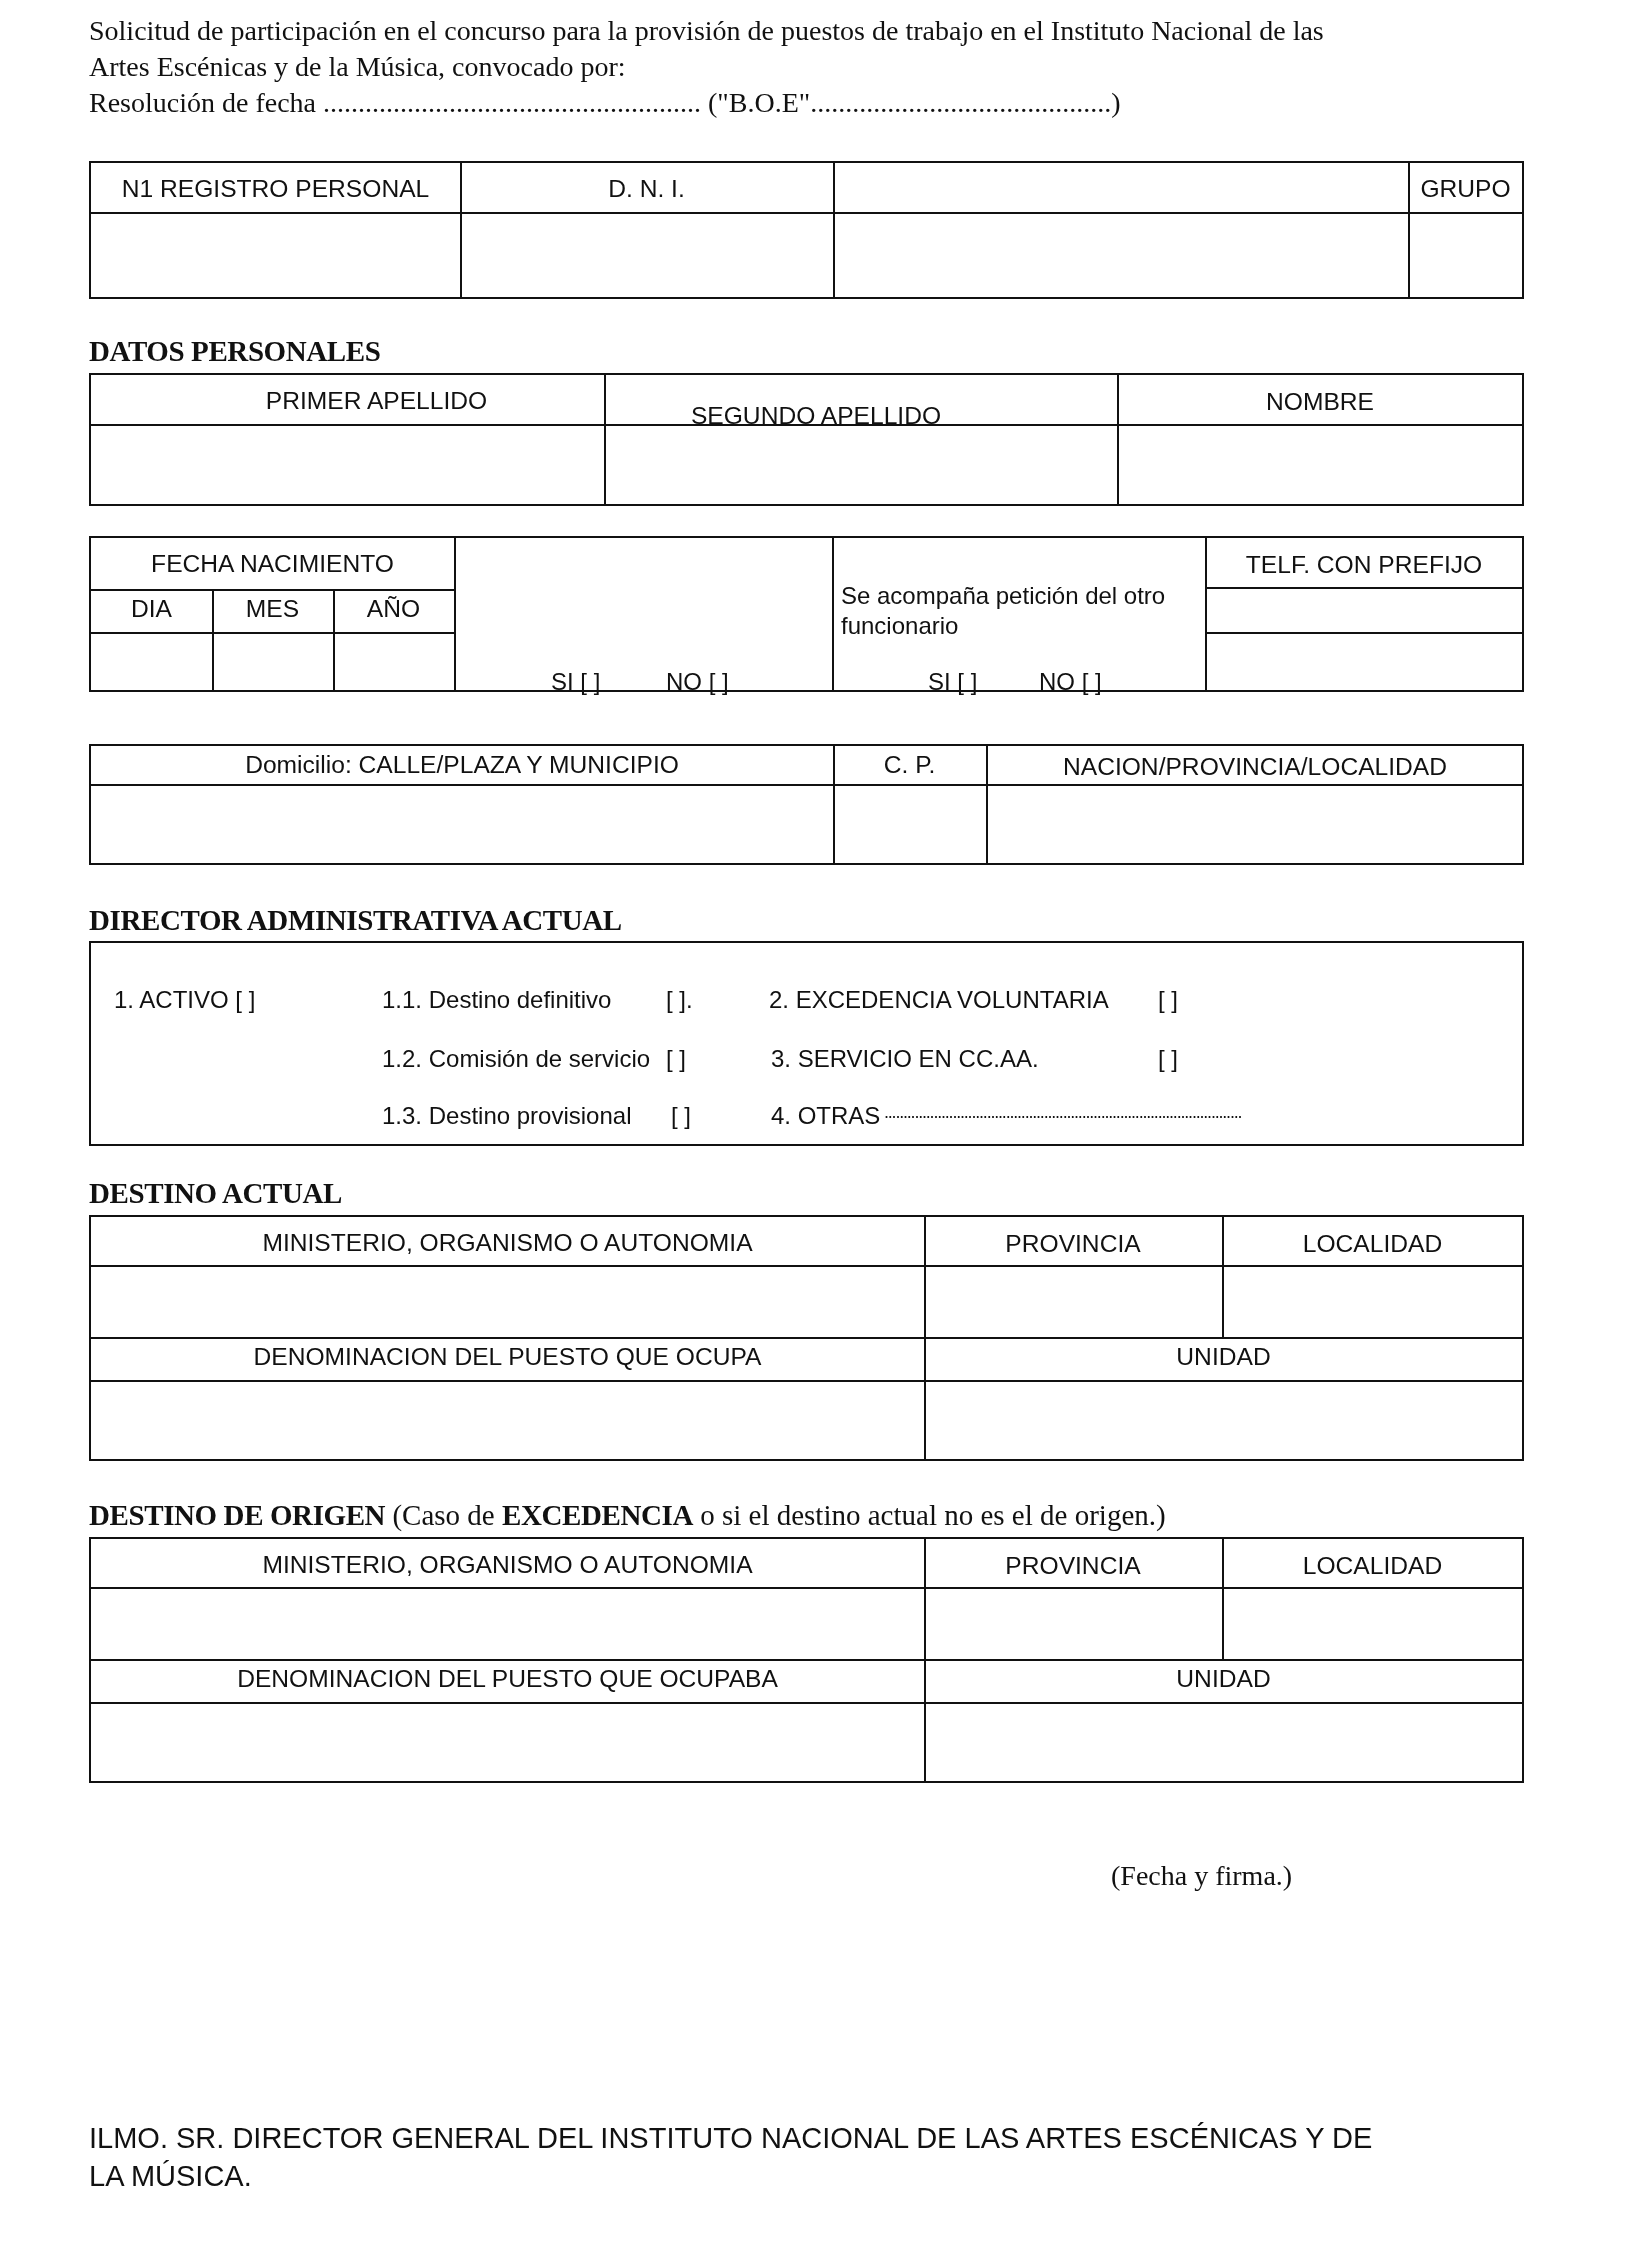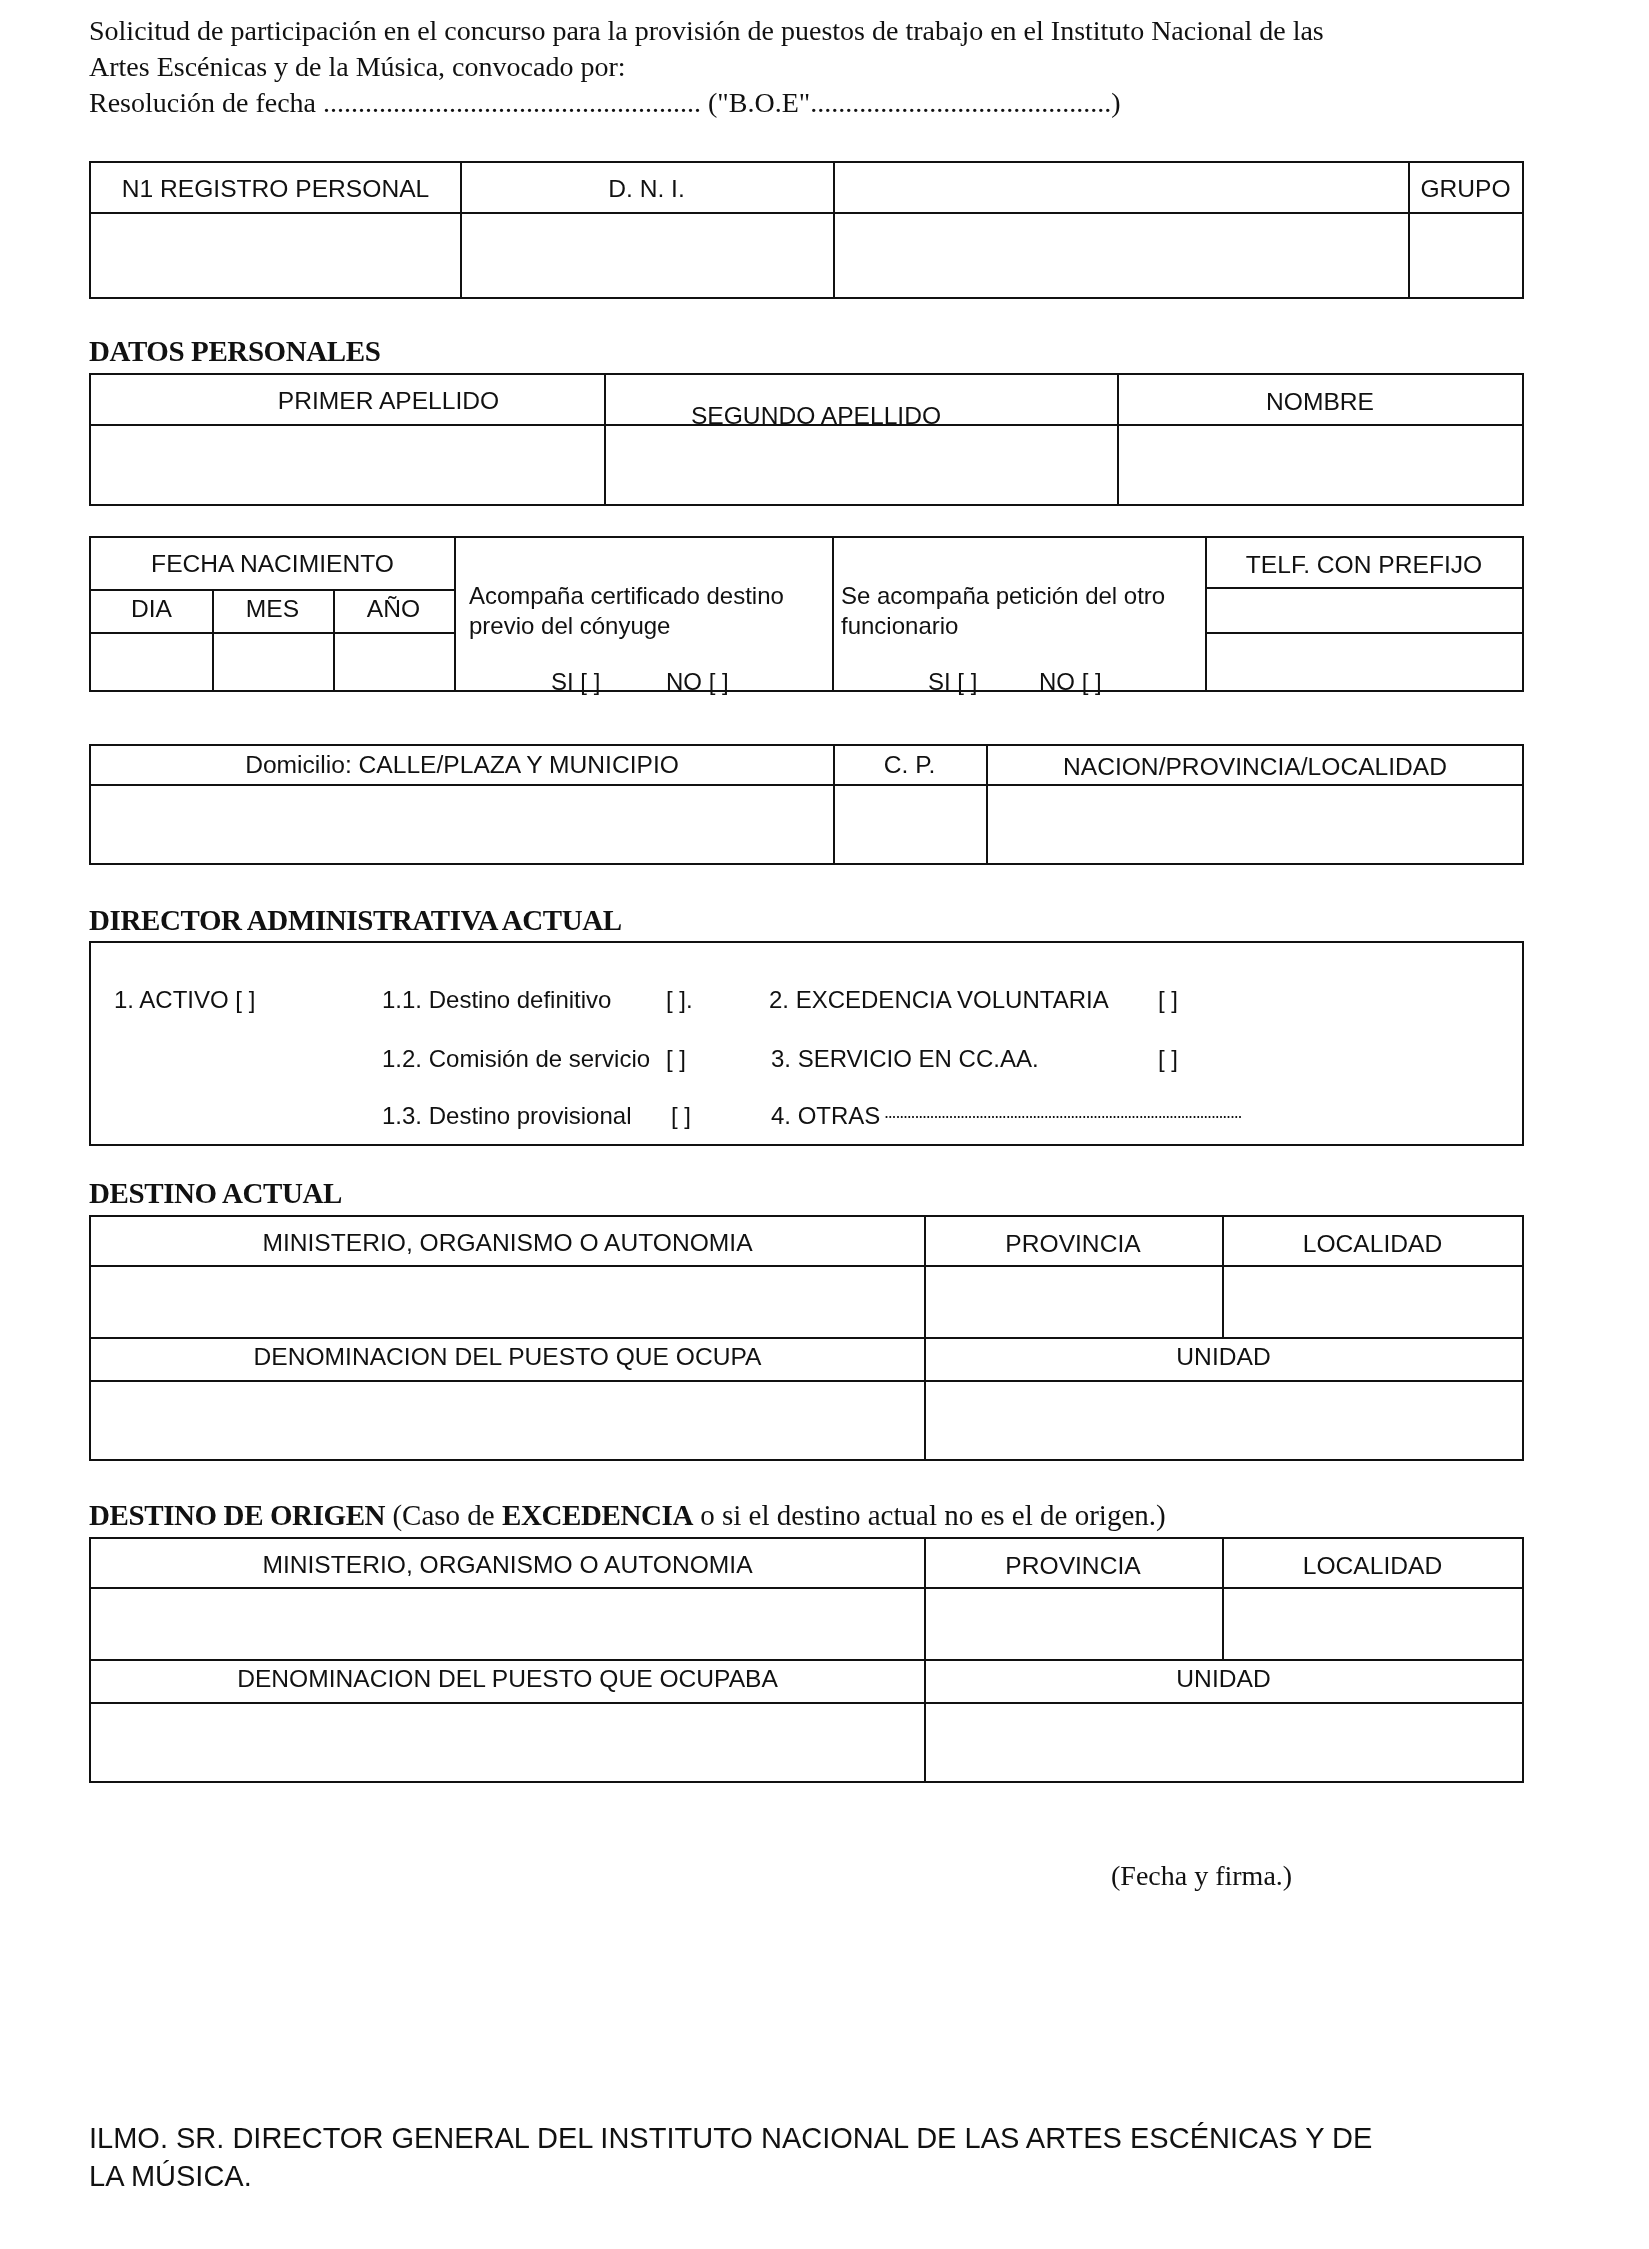--- a/index.html
+++ b/index.html
@@ -40,21 +40,21 @@
   <div class="field" style="left:371px; top:52px; width:371px; height:84px;"></div>
   <div class="field" style="left:744px; top:52px; width:574px; height:84px;"></div>
   <div class="field" style="left:1319px; top:52px; width:113px; height:84px;"></div>
 </div>
 
 <div class="abs heading serif" style="top:335px;">DATOS PERSONALES</div>
 <div class="box" style="left:89px; top:373px; width:1435px; height:133px;">
   <div class="hline" style="top:49px;"></div>
   <div class="vline" style="left:513px;"></div>
   <div class="vline" style="left:1026px;"></div>
-  <div class="cell-label" style="left:0; width:571px; top:11.5px;margin-left:12px;">PRIMER APELLIDO</div>
+  <div class="cell-label" style="left:0; width:571px; top:11.5px;">PRIMER APELLIDO</div>
   <div class="cell-label" style="left:513px; width:424px; top:27px;">SEGUNDO APELLIDO</div>
   <div class="cell-label" style="left:1026px; width:406px; top:13px;">NOMBRE</div>
   <div class="field" style="left:0; top:52px; width:513px; height:79px;"></div>
   <div class="field" style="left:515px; top:52px; width:511px; height:79px;"></div>
   <div class="field" style="left:1028px; top:52px; width:405px; height:79px;"></div>
 </div>
 
 <div class="box" style="left:89px; top:536px; width:1435px; height:156px;">
 
   <div class="abs" style="left:0; top:51px; width:363px; height:0; border-top:2.5px solid #111;"></div>
@@ -68,21 +68,20 @@
   <div class="abs" style="left:1114px; right:0; top:94px; height:0; border-top:2.5px solid #111;"></div>
 
   <div class="cell-label" style="left:0; width:363px; top:11.5px;">FECHA NACIMIENTO</div>
   <div class="cell-label" style="left:0; width:121px; top:57px;">DIA</div>
   <div class="cell-label" style="left:121px; width:121px; top:57px;">MES</div>
   <div class="cell-label" style="left:242px; width:121px; top:57px;">AÑO</div>
   <div class="field" style="left:0; top:96px; width:121px; height:77px;"></div>
   <div class="field" style="left:123px; top:96px; width:119px; height:77px;"></div>
   <div class="field" style="left:245px; top:96px; width:118px; height:77px;"></div>
 
-  <div class="left-label" style="left:378px; top:43px; width:353px;">Acompaña certificado destino previo del cónyuge</div>
   <div class="opt" style="left:460px; top:130px;">SI [ ]</div>
   <div class="opt" style="left:575px; top:130px;">NO [ ]</div>
 
   <div class="left-label" style="left:750px; top:43px; width:353px;">Se acompaña petición del otro funcionario</div>
   <div class="opt" style="left:837px; top:130px;">SI [ ]</div>
   <div class="opt" style="left:948px; top:130px;">NO [ ]</div>
 
   <div class="cell-label" style="left:1114px; width:318px; top:13px;">TELF. CON PREFIJO</div>
   <div class="field" style="left:1116px; top:52px; width:316px; height:41px;"></div>
   <div class="field" style="left:1116px; top:96px; width:316px; height:77px;"></div>

